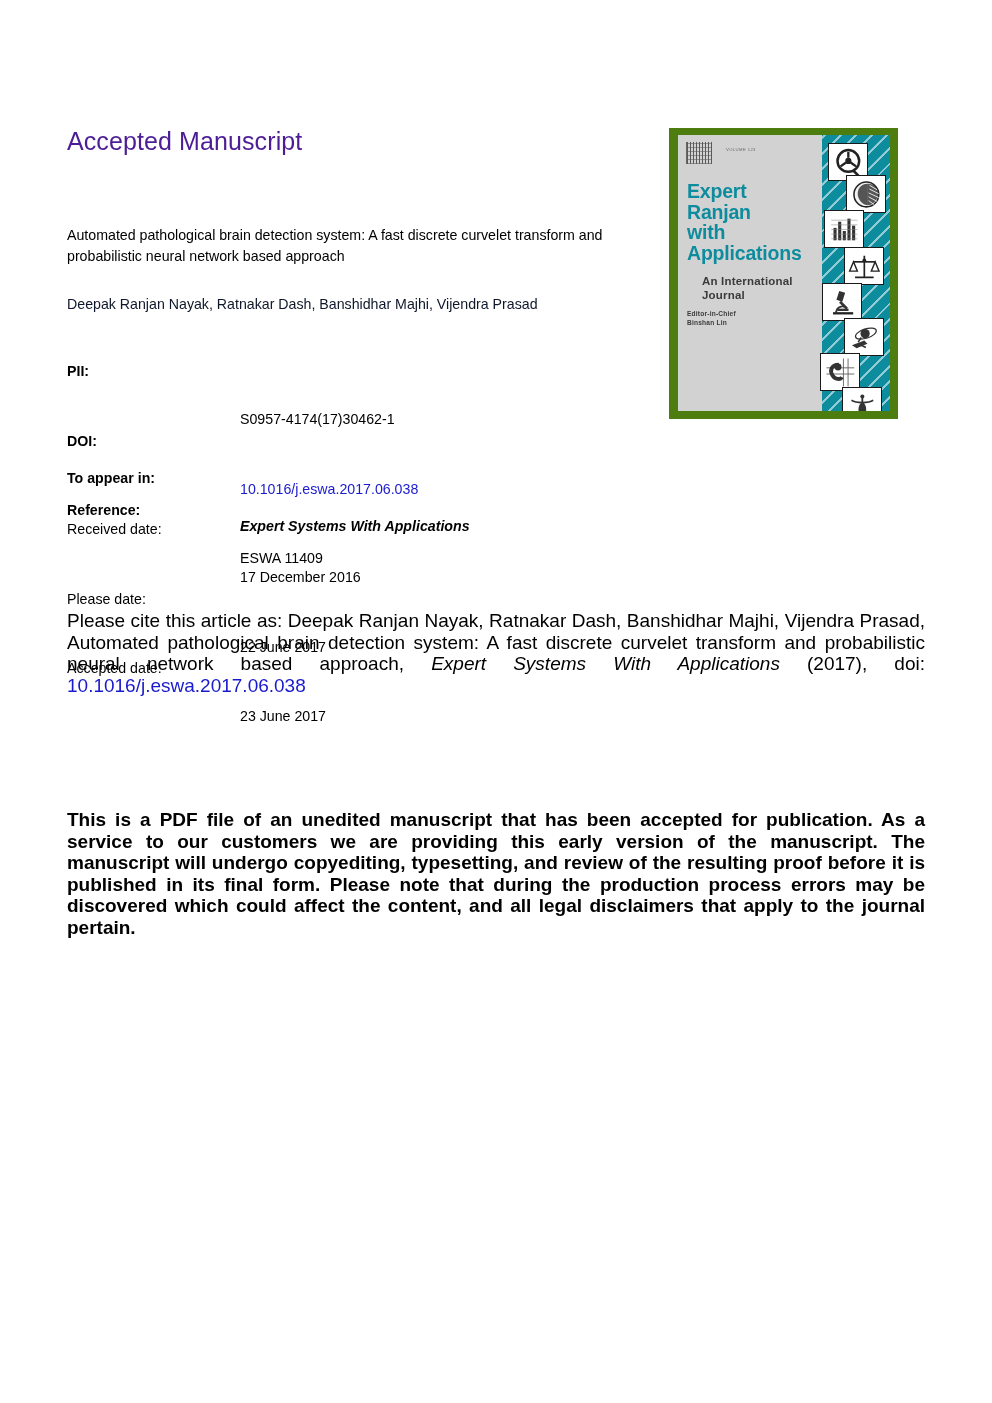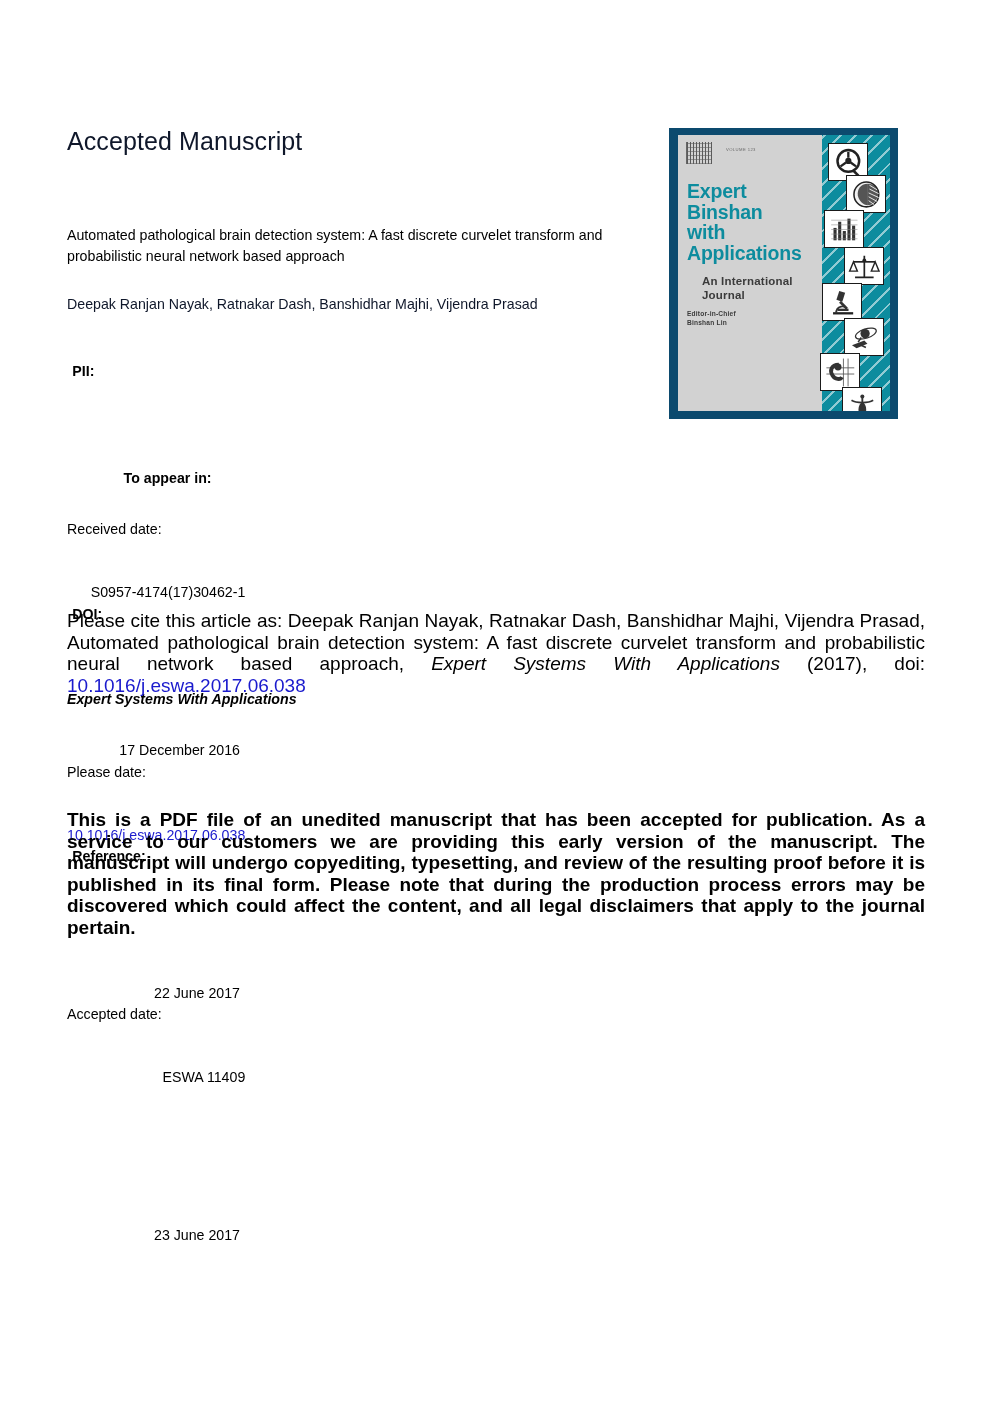--- a/index.html
+++ b/index.html
@@ -21,21 +21,21 @@
   }
 
   
   .accepted-title {
     position: absolute;
     left: 67px;
     top: 127px;
     font-size: 25px;
     font-weight: 400;
     letter-spacing: 0.1px;
-    color: #0f172a;
+    color: #4c1d95;
     white-space: nowrap;
   }
 
   
   .article-title {
     position: absolute;
     left: 67px;
     top: 225px;
     width: 560px;
     font-size: 14.2px;
@@ -58,22 +58,21 @@
 
   
   .meta-block {
     position: absolute;
     left: 67px;
     font-size: 14.2px;
     line-height: 21.5px;
   }
   .meta-row {
     display: flex;
-    align-items: flex-end;
-    flex-direction: column;
+    align-items: flex-start;
   }
   .meta-label {
     width: 173px;
     flex: 0 0 173px;
     font-weight: 700;
     color: #000;
   }
   .meta-value {
     color: #000;
     white-space: nowrap;
@@ -111,21 +110,21 @@
   .para .ital { font-style: italic; }
   .para .doi  { color: #1a1acd; }
 
   
   #journal-cover {
     position: absolute;
     left: 669px;
     top: 128px;
     width: 229px;
     height: 291px;
-    background: #0c4a6e;
+    background: #4d7c0f;
     box-sizing: border-box;
     padding: 7px 8px 8px 9px;
   }
   .cover-inner {
     position: relative;
     width: 100%;
     height: 100%;
     background: #d2d2d2;
     overflow: hidden;
   }
@@ -270,21 +269,21 @@
   <div class="para" id="disclaimer-para">This is a PDF file of an unedited manuscript that has been accepted for publication. As a service to our customers we are providing this early version of the manuscript. The manuscript will undergo copyediting, typesetting, and review of the resulting proof before it is published in its final form. Please note that during the production process errors may be discovered which could affect the content, and all legal disclaimers that apply to the journal pertain.</div>
 
   <div id="journal-cover">
     <div class="cover-inner">
 
       <div class="cover-barcode"></div>
       <div class="cover-volume">VOLUME 123</div>
 
       <div class="cover-maintitle">
         <div>Expert</div>
-        <div>Binshan</div>
+        <div>Ranjan</div>
         <div>with</div>
         <div>Applications</div>
       </div>
 
       <div class="cover-subtitle">
         <div>An International</div>
         <div>Journal</div>
       </div>
 
       <div class="cover-editor">

